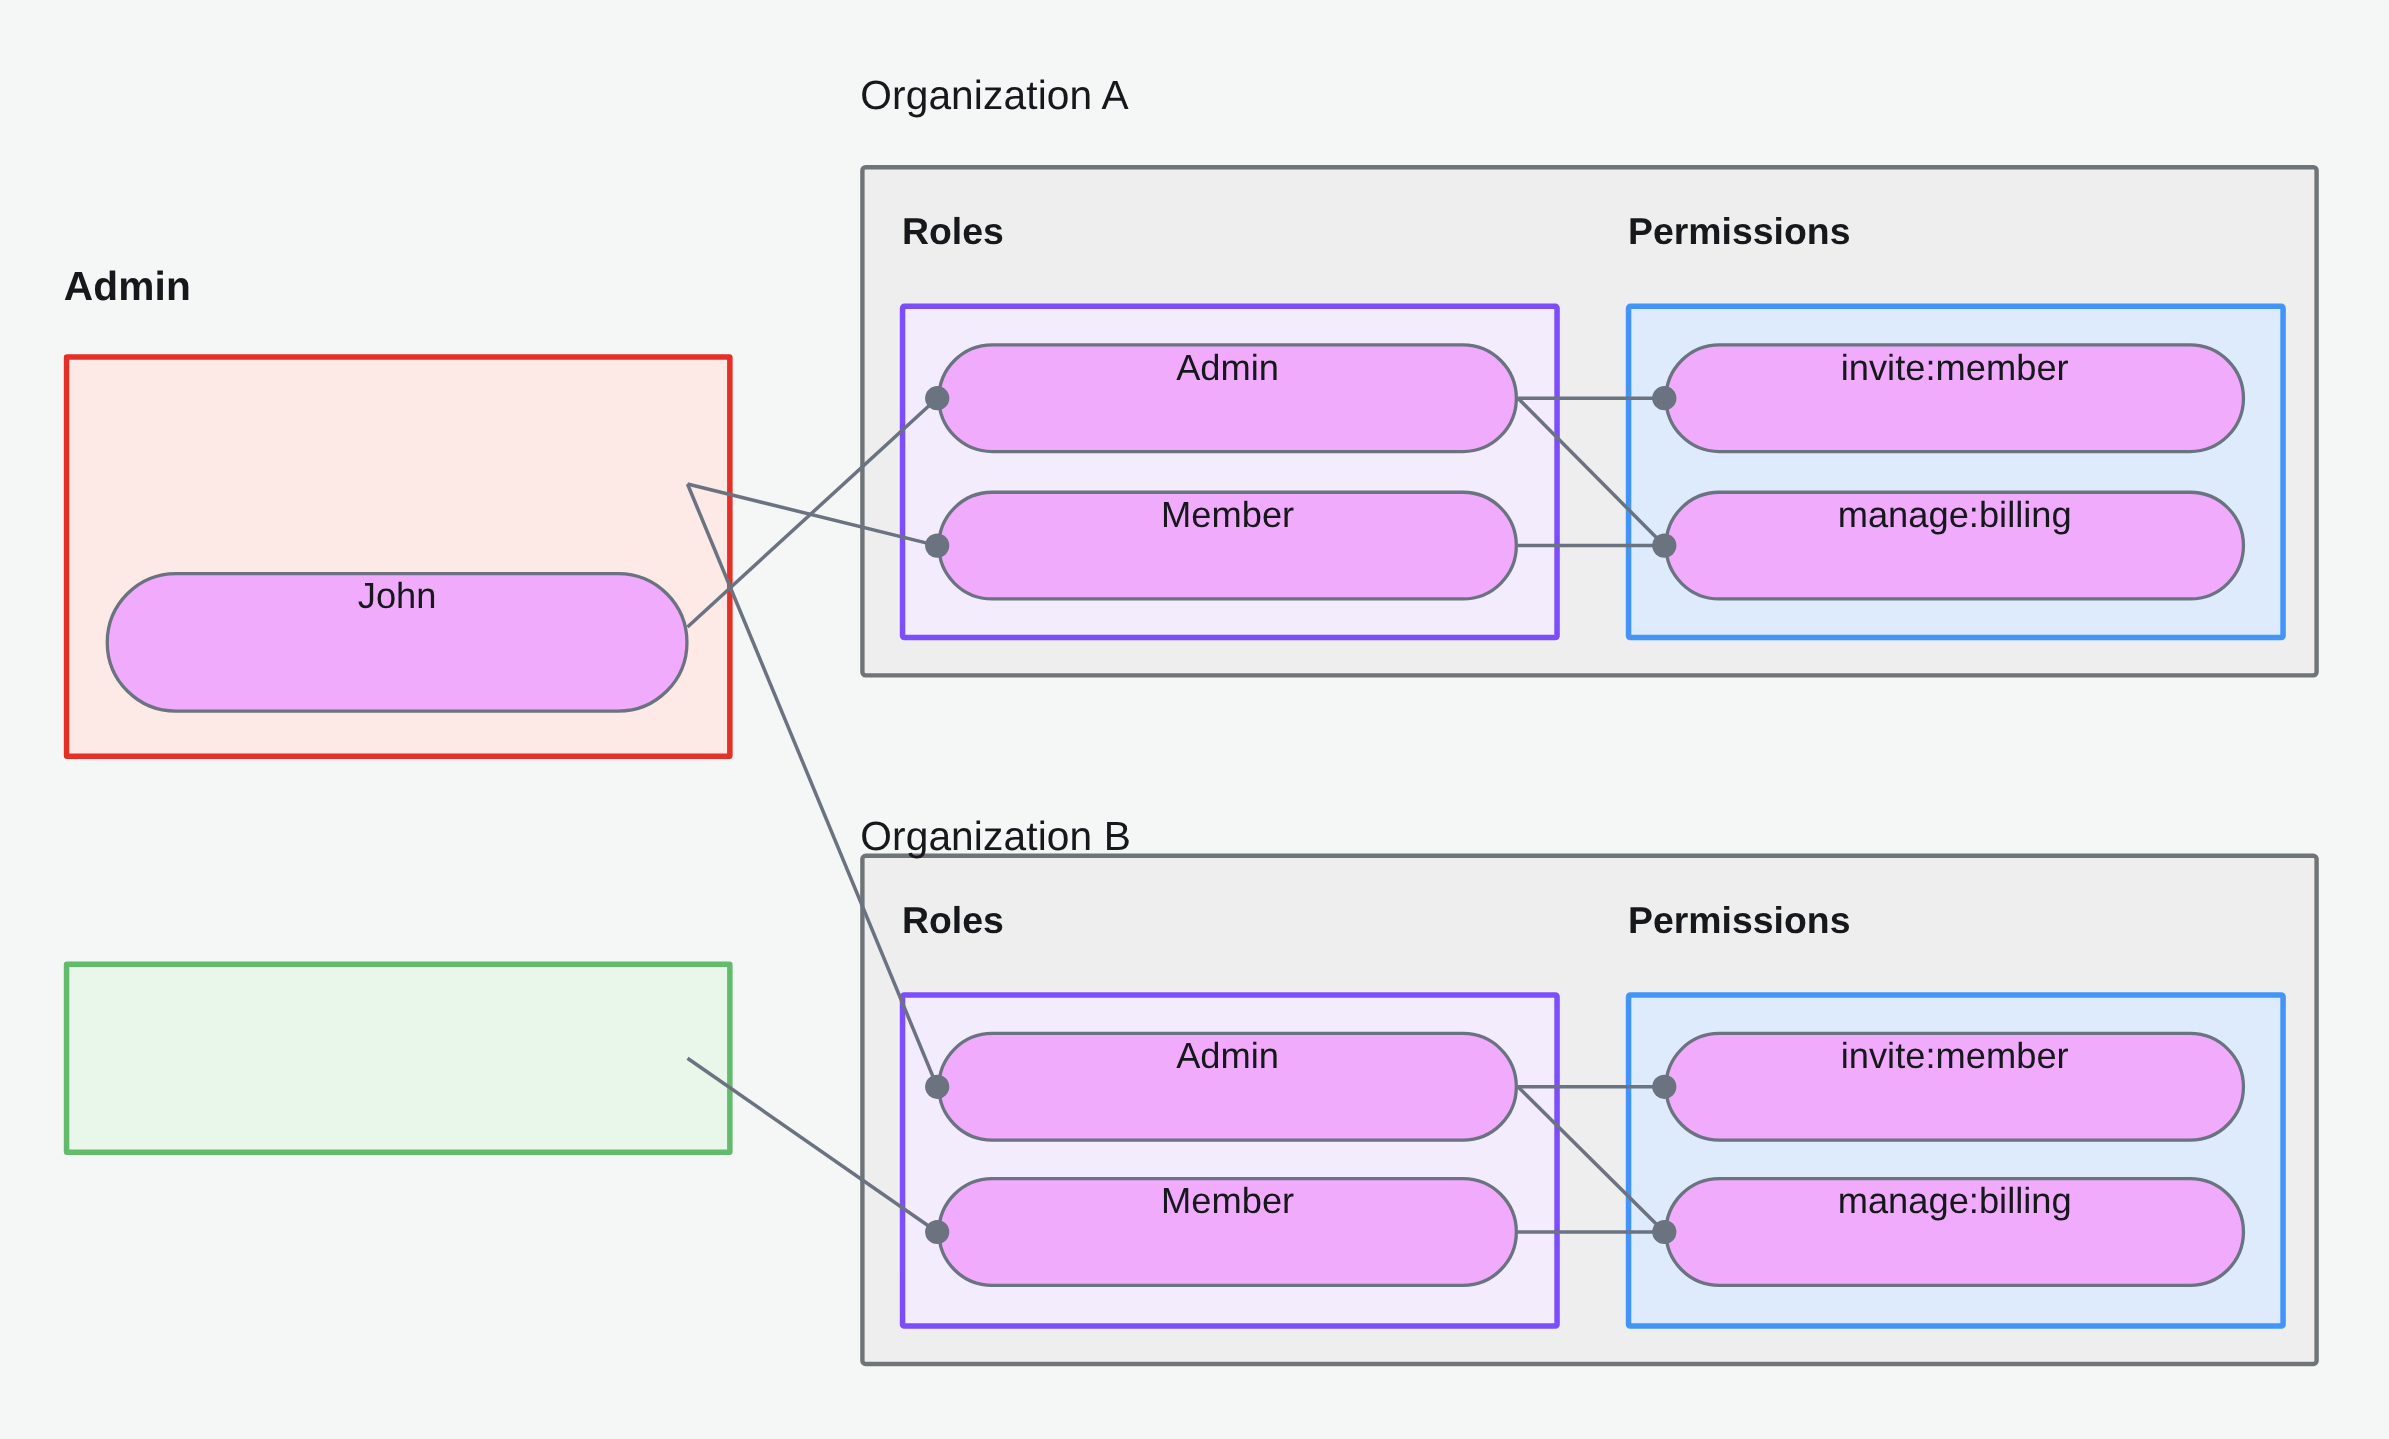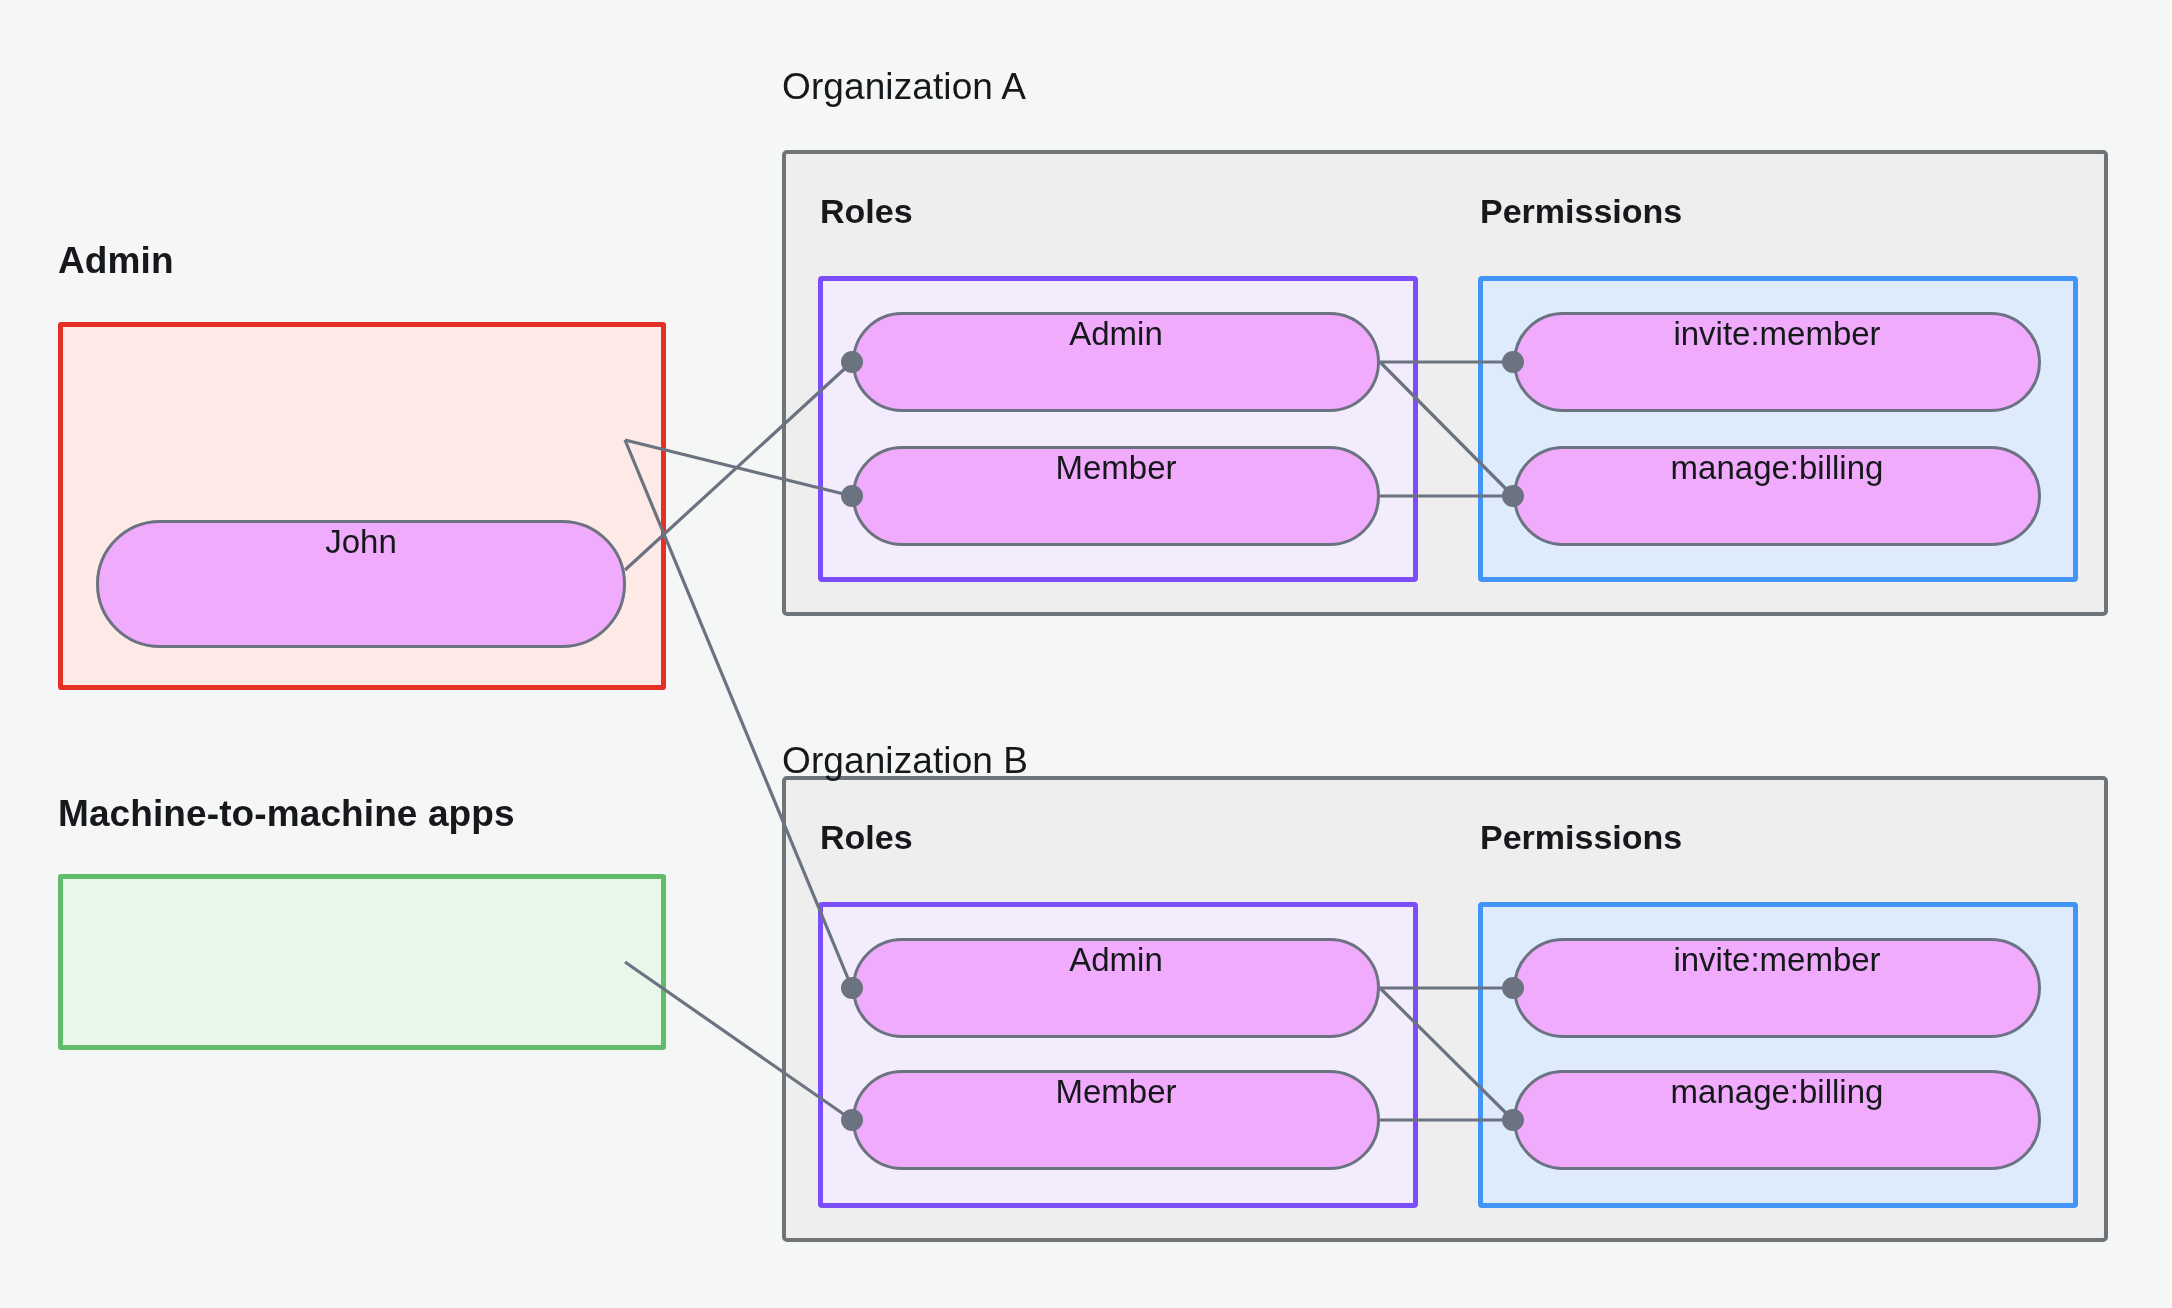--- a/index.html
+++ b/index.html
@@ -141,21 +141,20 @@
 
   <div class="caption" style="left:58px; top:240px;">Admin</div>
 
   <div class="group-box group-users" style="left:58px; top:322px; width:608px; height:368px;"></div>
 
 
   <div class="pill" style="left:96px; top:520px; width:530px; height:128px;">
     <span>John</span>
   </div>
 
-  <div class="caption" style="left:58px; top:793px;">Machine-to-machine apps</div>
 
   <div class="group-box group-m2m" style="left:58px; top:874px; width:608px; height:176px;"></div>
 
 
   <div class="caption light" style="left:782px; top:66px;">Organization A</div>
 
   <div class="org-box" style="left:782px; top:150px; width:1326px; height:466px;"></div>
 
   <div class="sub-caption" style="left:820px; top:192px;">Roles</div>
   <div class="sub-caption" style="left:1480px; top:192px;">Permissions</div>

